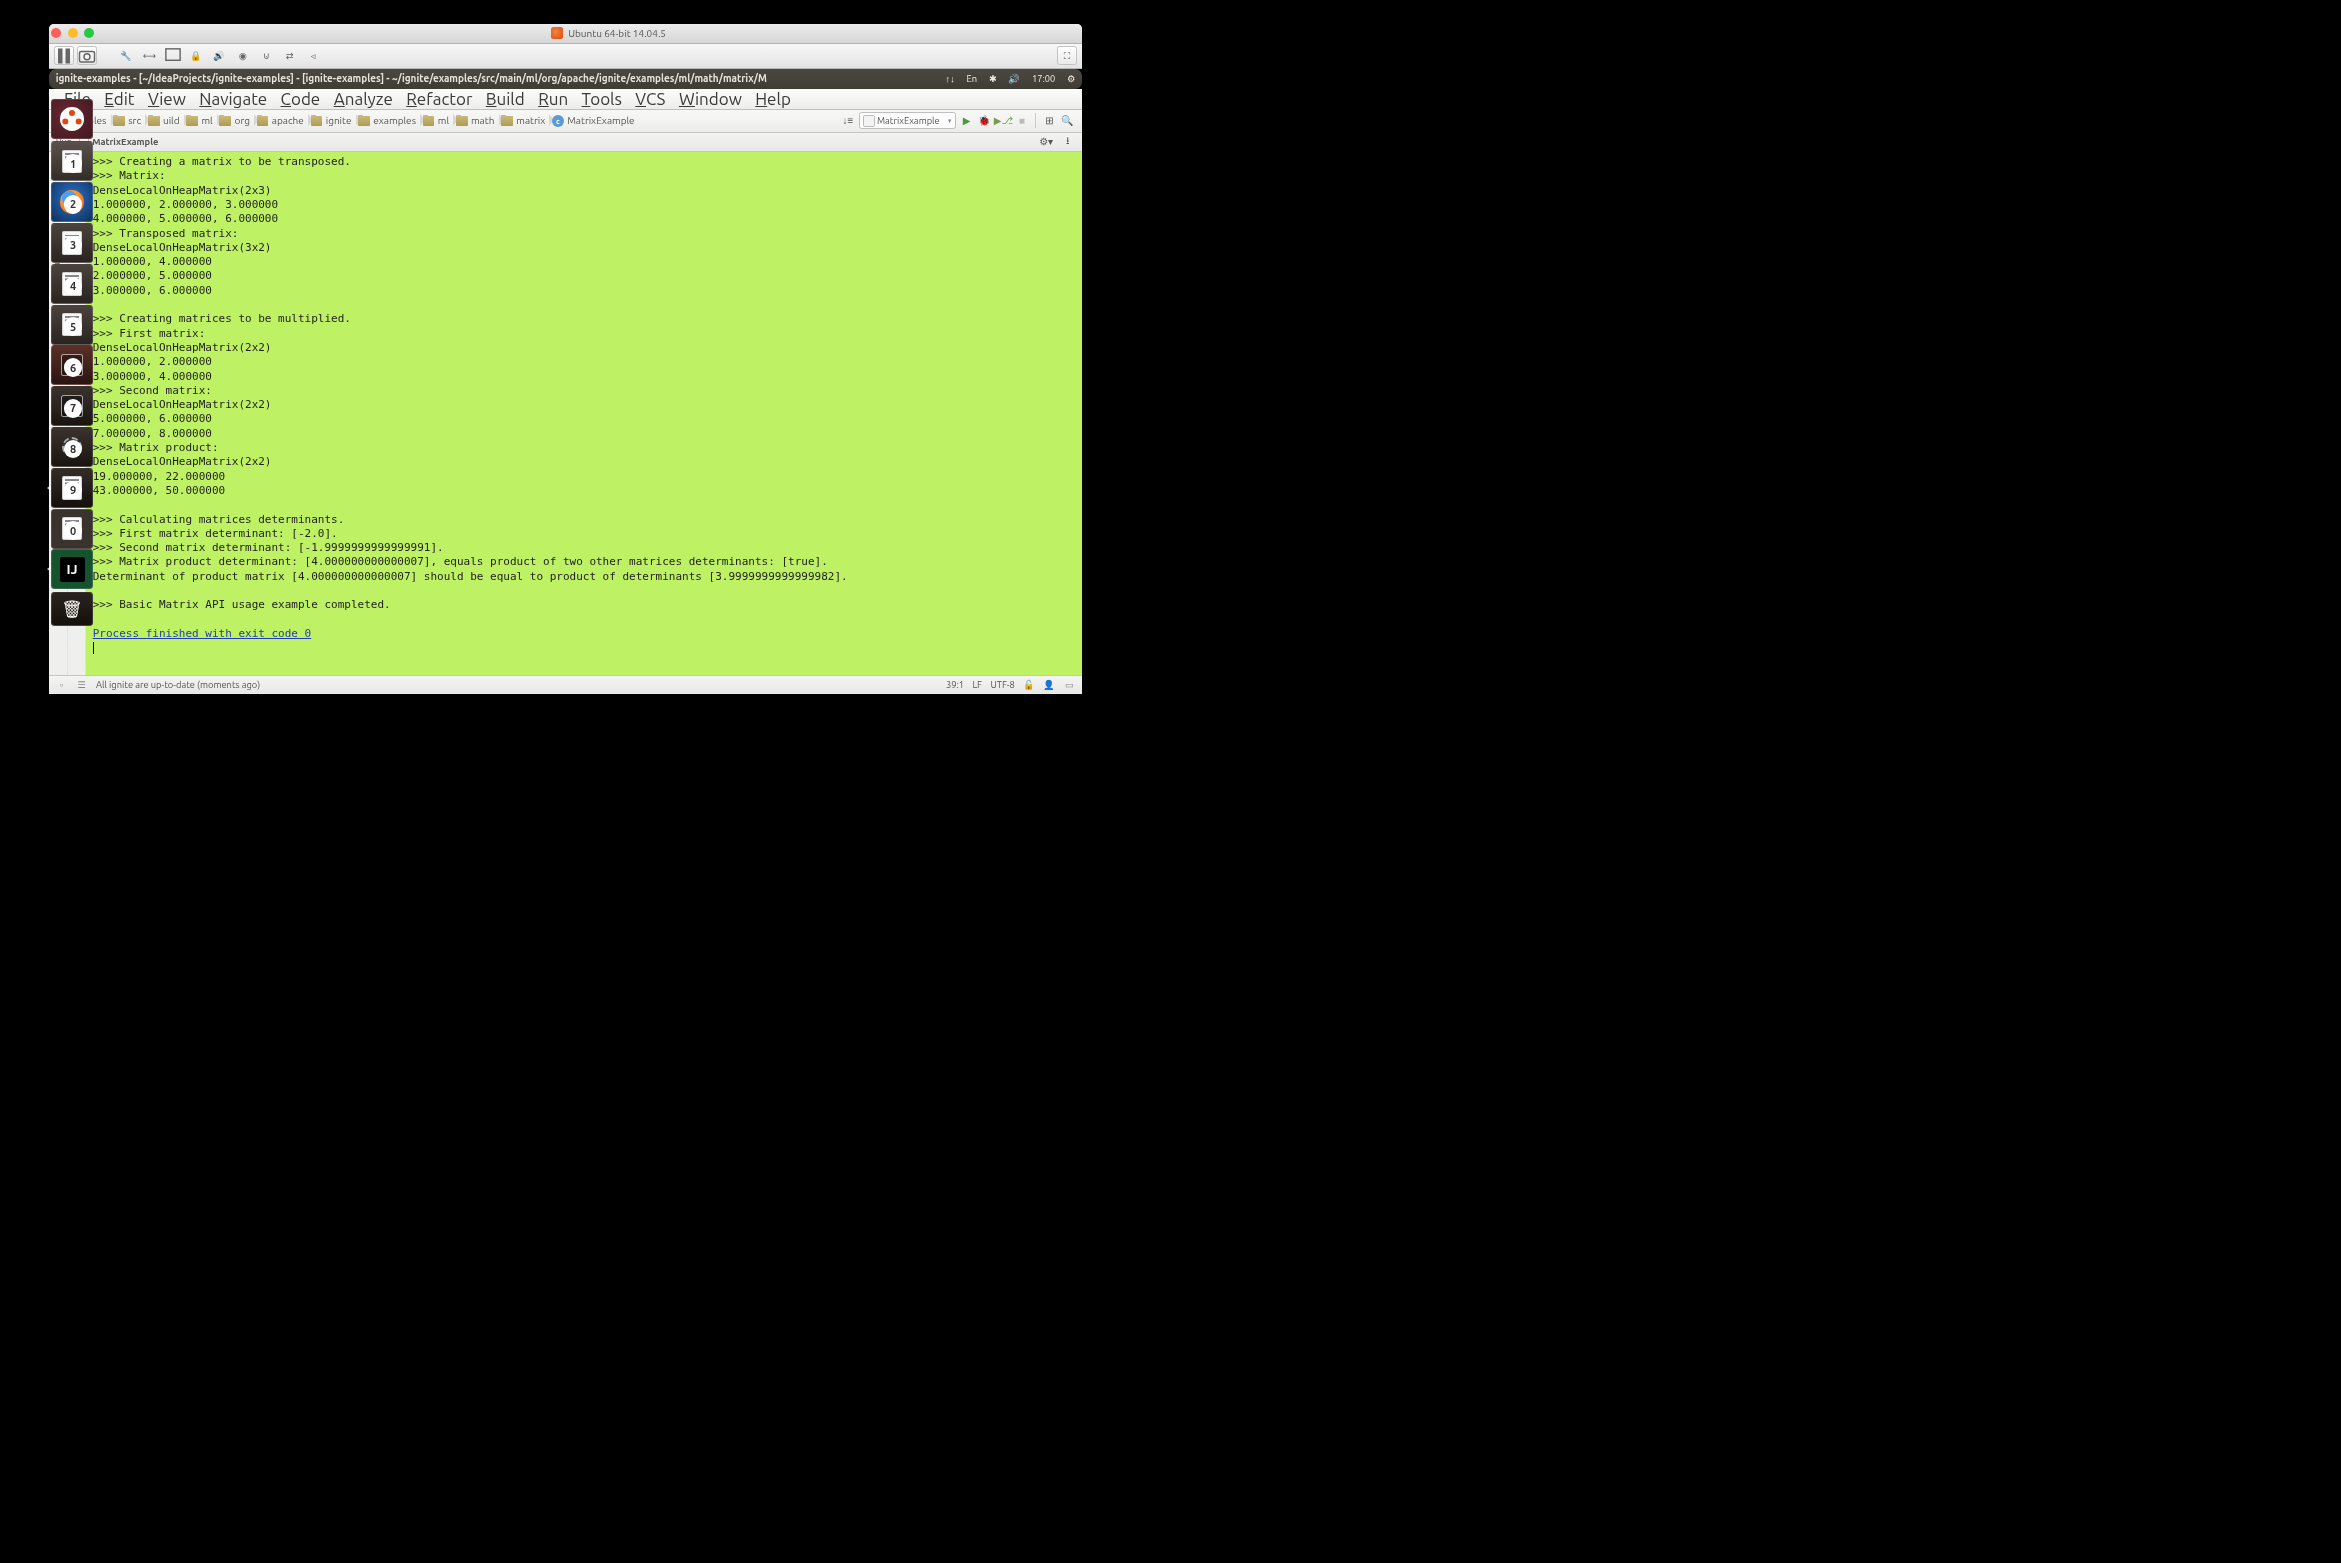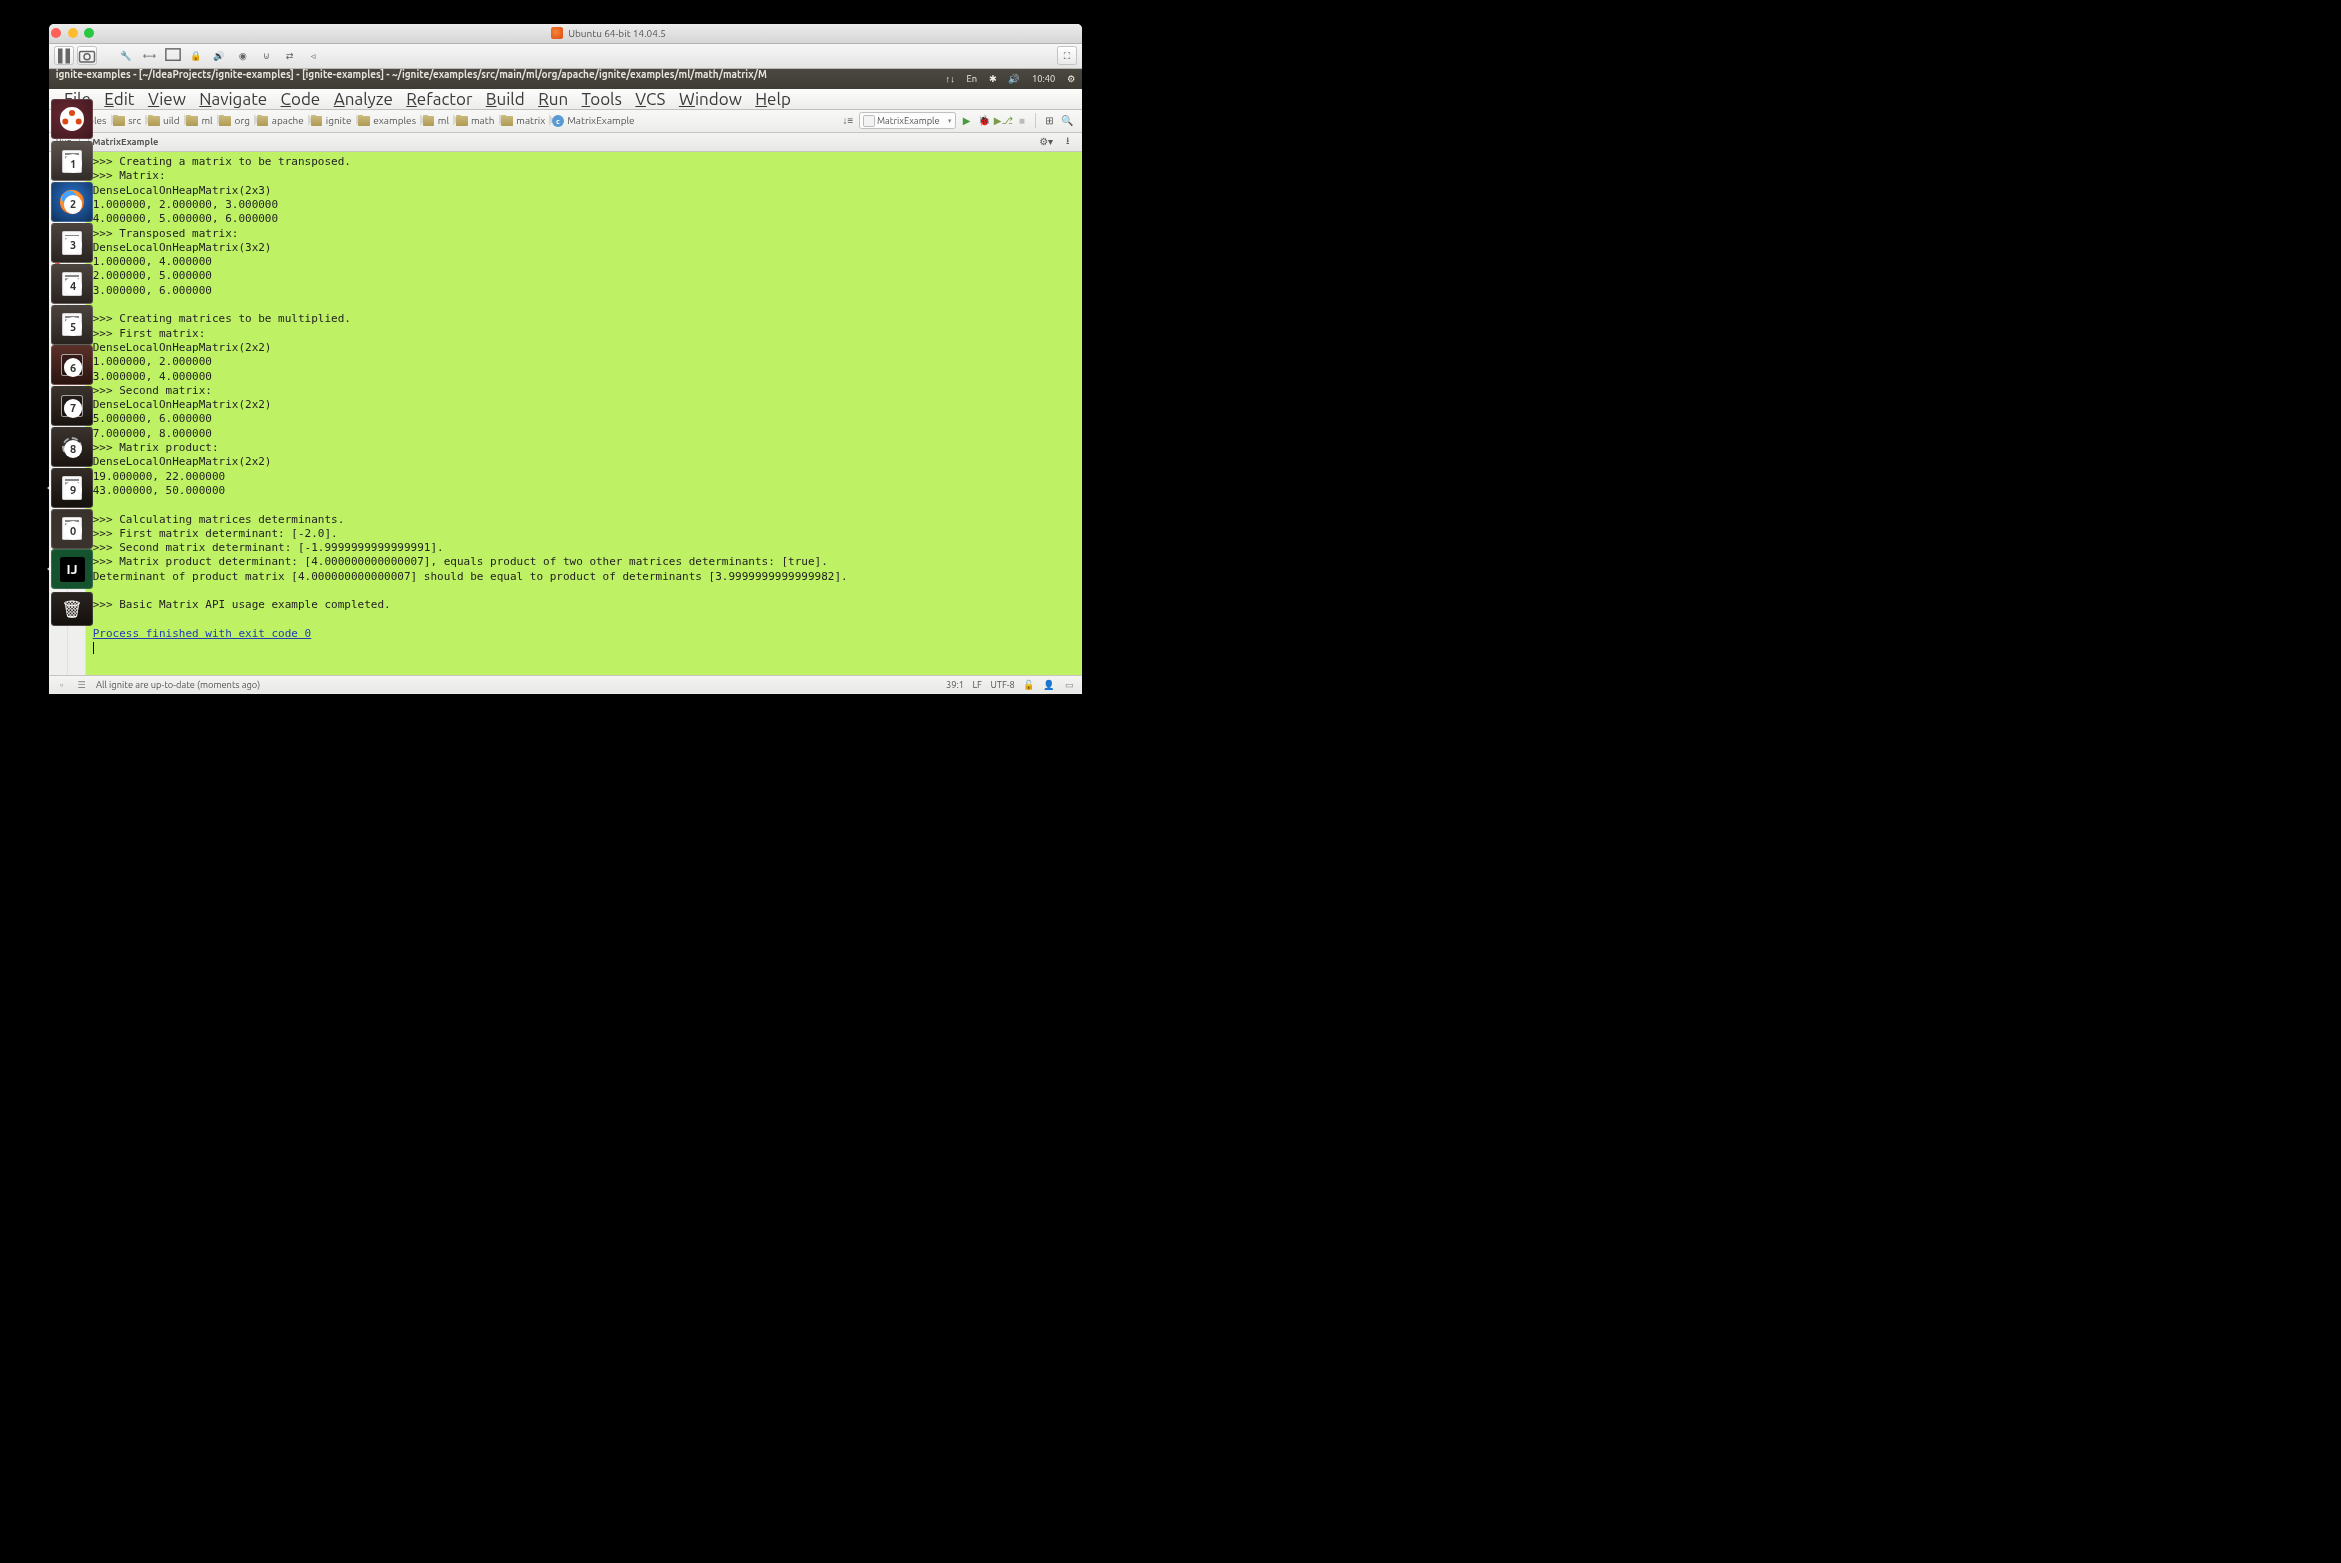--- a/index.html
+++ b/index.html
@@ -10,21 +10,21 @@
   .traffic span { width:10px; height:10px; border-radius:50%; display:inline-block;}
   .tl-close{background:#ff5f57;} .tl-min{background:#febc2e;} .tl-max{background:#28c840;}
   .mac-title{flex:1; text-align:center; font-size:10px; color:#555; display:flex; align-items:center; justify-content:center; gap:5px;}
   .ub-icon{width:11.8px;height:11.8px;border-radius:2.5px;background:radial-gradient(circle at 40% 40%, #f58536, #dd4814);}
   .vm-toolbar{height:25px; background:linear-gradient(#f7f7f7,#e4e4e4); border-bottom:0.8px solid #b8b8b8; display:flex; align-items:center; padding:0 5px; gap:3.4px;}
   .vm-btn{width:20px;height:18.5px;border:0.8px solid #c3c3c3;border-radius:2.5px;background:linear-gradient(#fff,#eaeaea); display:flex;align-items:center;justify-content:center;color:#666;font-size:9.3px;}
   .vm-sep{width:11.8px;}
   .vm-btn.plain{border:none;background:none;}
   .vm-spacer{flex:1;}
   .guest { position:relative; height: calc(100% - 46px); background:#000;}
-  .ub-titlebar{height:20px;background:linear-gradient(#4b4741,#3f3b35);color:#e6e3dc;font-size:10px;display:flex;padding:0 6.7px;gap:9px;font-weight:bold; overflow:hidden; white-space:nowrap;}
+  .ub-titlebar{height:20px;background:linear-gradient(#4b4741,#3f3b35);color:#e6e3dc;font-size:10px;display:flex;align-items:center;padding:0 6.7px;gap:9px;font-weight:bold; overflow:hidden; white-space:nowrap;border-radius:7px;}
   .ub-titlebar .spacer{flex:1;}
   .ub-ind{display:flex;gap:11.8px;align-items:center;font-weight:normal; font-size:9.3px;}
   .ub-ind span{display:flex;align-items:center;gap:2.5px;color:#f0ede5;}
   .menu-bar{height:21px;background:linear-gradient(#fcfcfb,#ededec);border-bottom:0.8px solid #c0bfbc;display:flex;align-items:center;padding:0 10px;gap:3.4px;font-size:17px;color:#3a3a3a;}
   .menu-bar span{padding:1.7px 5px;}
   .menu-bar span u{text-decoration:underline;}
   .crumb-bar{height:23.6px;background:linear-gradient(#f8f8f7,#ececea);border-bottom:0.8px solid #c6c5c2;display:flex;align-items:center;padding:0 3.4px;gap:0;font-size:10px;color:#555;}
   .crumb{display:flex;align-items:center;gap:3.4px;padding:0 5px 0 1.7px;position:relative;height:17px;white-space:nowrap;}
   .crumb::after{content:"";position:absolute;right:-4.2px;top:1.7px;border-left:5px solid #d8d7d3;border-top:6.7px solid transparent;border-bottom:6.7px solid transparent;}
   .crumb.last::after{display:none;}
@@ -133,21 +133,21 @@
   <div class="guest">
 
     <div class="ub-titlebar">
       <span>ignite-examples - [~/IdeaProjects/ignite-examples] - [ignite-examples] - ~/ignite/examples/src/main/ml/org/apache/ignite/examples/ml/math/matrix/M</span>
       <span class="spacer"></span>
       <div class="ub-ind">
         <span>↑↓</span>
         <span>En</span>
         <span>✱</span>
         <span>🔊</span>
-        <span>10:40</span>
+        <span>17:00</span>
         <span>⚙</span>
       </div>
     </div>
 
     <div class="menu-bar" id="menu-bar">
         <span><u>F</u>ile</span>
         <span><u>E</u>dit</span>
         <span><u>V</u>iew</span>
         <span><u>N</u>avigate</span>
         <span><u>C</u>ode</span>

